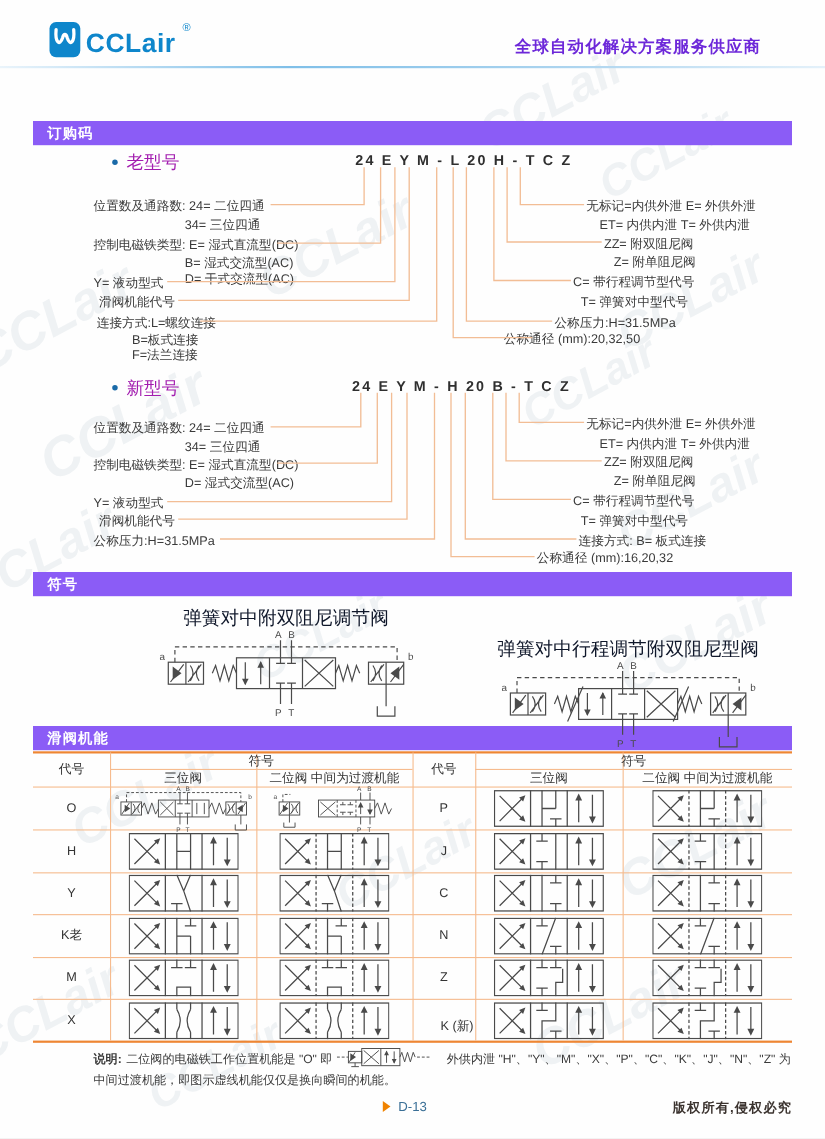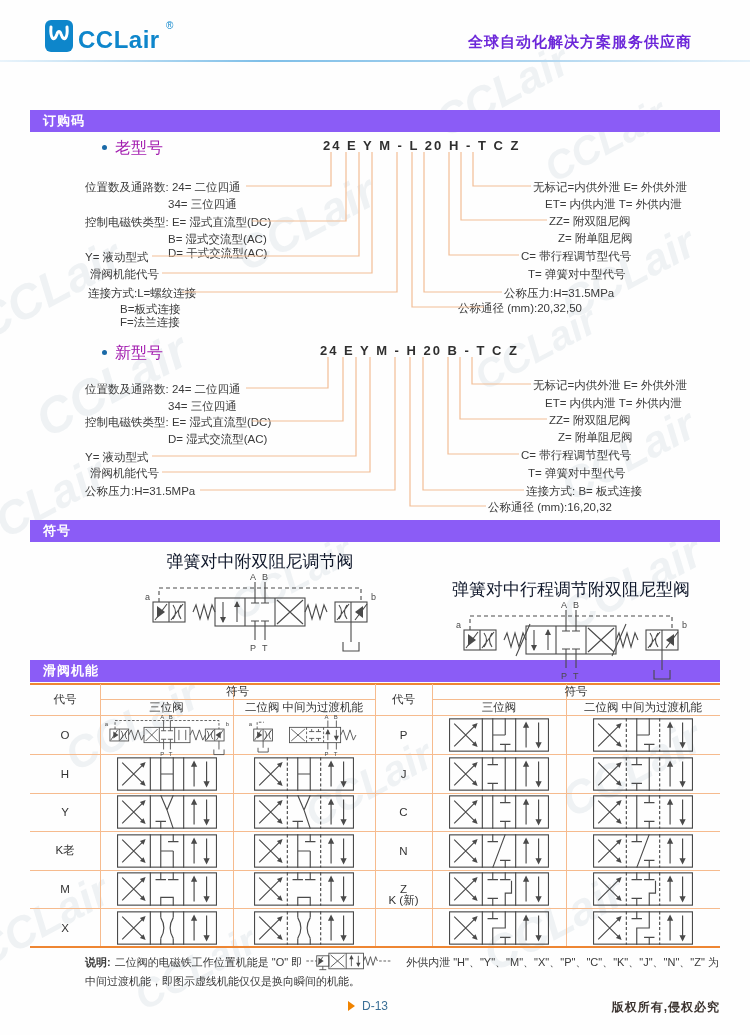--- a/index.html
+++ b/index.html
@@ -681,21 +681,21 @@
    <path d="M42,0 V7 M37,7 H47 M54,0 V7 M49,7 H59 M42,32 V25 M37,25 H47 M54,32 V20 H60 V8"></path>
   </g>
   <g fill="#4a4a4a">
    <polygon points="27.5,27.5 22,25.5 25.5,22"></polygon>
             <polygon points="27.5,4.5 22,6.5 25.5,10"></polygon>
    <polygon points="74,3 71,9 77,9"></polygon>
             <polygon points="86,29 83,23 89,23"></polygon>
   </g>
         </svg>
       </div>
-      <div class="tcell" style="left: 375px; top: 888px; width: 57px; height: 25px;">
+      <div class="tcell" style="left: 375px; top: 920px; width: 57px; height: 25px; padding-left: 12px;">
         <span>K (新)</span>
       </div>
       <div class="tcell" style="left: 432px; top: 908px; width: 134px; height: 39px;">
         <svg width="100" height="34" viewBox="0 0 96 32">
   <g fill="none" stroke="#4a4a4a" stroke-width="1.1">
    <rect x="0.5" y="0.5" width="95" height="31"></rect>
    <path d="M32,0 V32 M64,0 V32"></path>
    <path d="M5,5 L26,26 M26,6 L5,27"></path>
    <path d="M74,5 V28 M86,4 V27"></path>
    <path d="M42,0 V7 M37,7 H47 M42,32 V16 H54 V0 M54,32 V25 M49,25 H59"></path>

